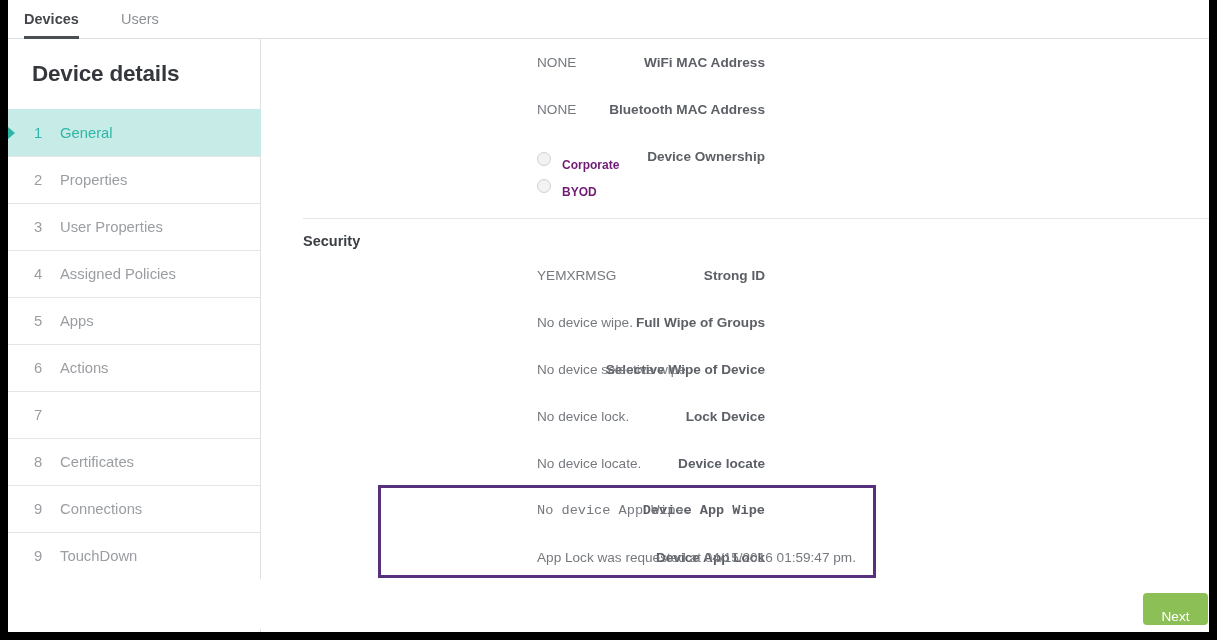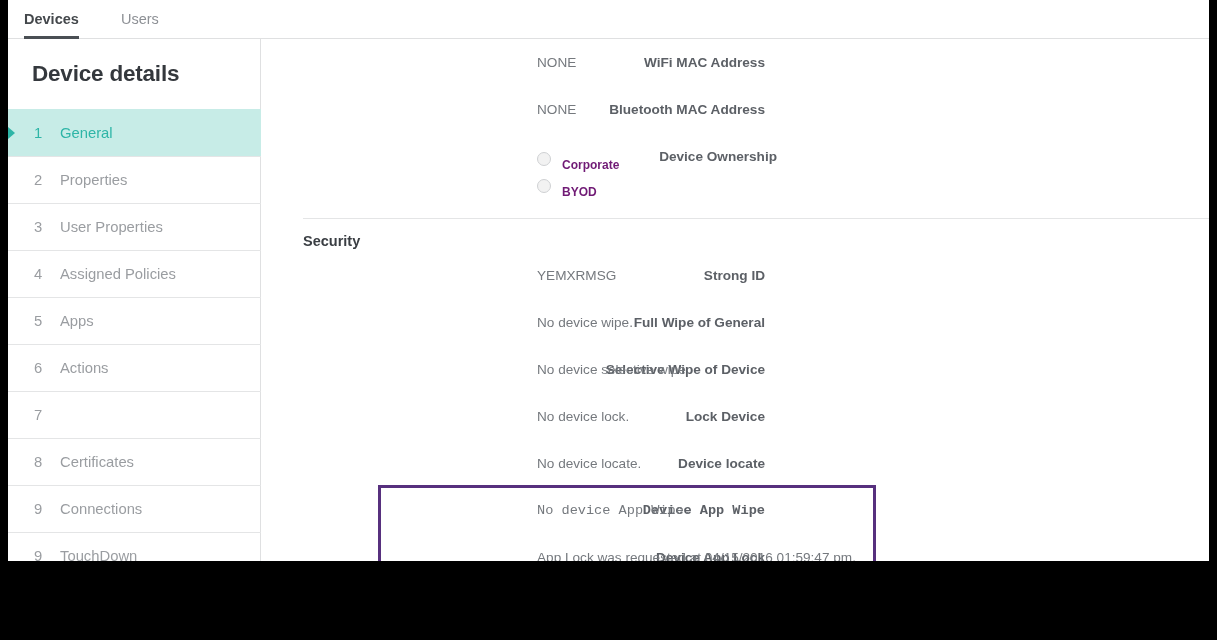--- a/index.html
+++ b/index.html
@@ -16,21 +16,21 @@
   
   #frame {
     position: absolute;
     left: 0; top: 0;
     width: 1217px; height: 640px;
     background: #000;
   }
   #page {
     position: absolute;
     left: 8px; top: 0px;
-    width: 1201px; height: 561px;
+    width: 1201px; height: 632px;
     background: #ffffff;
     overflow: hidden;
   }
 
   
   #tabbar {
     position: absolute;
     left: 0; top: 0;
     width: 1201px; height: 39px;
     background: #ffffff;
@@ -287,21 +287,21 @@
       <div class="row" style="left:0px; top:16px; width:503px;">
         <div class="row-label">WiFi MAC Address</div>
         <div class="row-value">NONE</div>
       </div>
 
       <div class="row" style="left:0px; top:63px; width:503px;">
         <div class="row-label">Bluetooth MAC Address</div>
         <div class="row-value">NONE</div>
       </div>
 
-      <div class="row" style="left:0px; top:110px; width:503px;margin-left:12px;">
+      <div class="row" style="left:0px; top:110px; width:503px;">
         <div class="row-label">Device Ownership</div>
       </div>
 
       <div id="ownership-radios">
         <div class="radio-row">
           <span class="radio-dot"></span>
           <span class="radio-text">Corporate</span>
         </div>
         <div class="radio-row">
           <span class="radio-dot"></span>
@@ -311,21 +311,21 @@
 
       <div id="divider"></div>
       <div id="security-heading">Security</div>
 
       <div class="row" style="left:0px; top:229px; width:503px;">
         <div class="row-label">Strong ID</div>
         <div class="row-value">YEMXRMSG</div>
       </div>
 
       <div class="row" style="left:0px; top:276px; width:503px;">
-        <div class="row-label">Full Wipe of General</div>
+        <div class="row-label">Full Wipe of Groups</div>
         <div class="row-value">No device wipe.</div>
       </div>
 
       <div class="row" style="left:0px; top:323px; width:503px;">
         <div class="row-label">Selective Wipe of Device</div>
         <div class="row-value">No device selective wipe.</div>
       </div>
 
       <div class="row" style="left:0px; top:370px; width:503px;">
         <div class="row-label">Lock Device</div>

